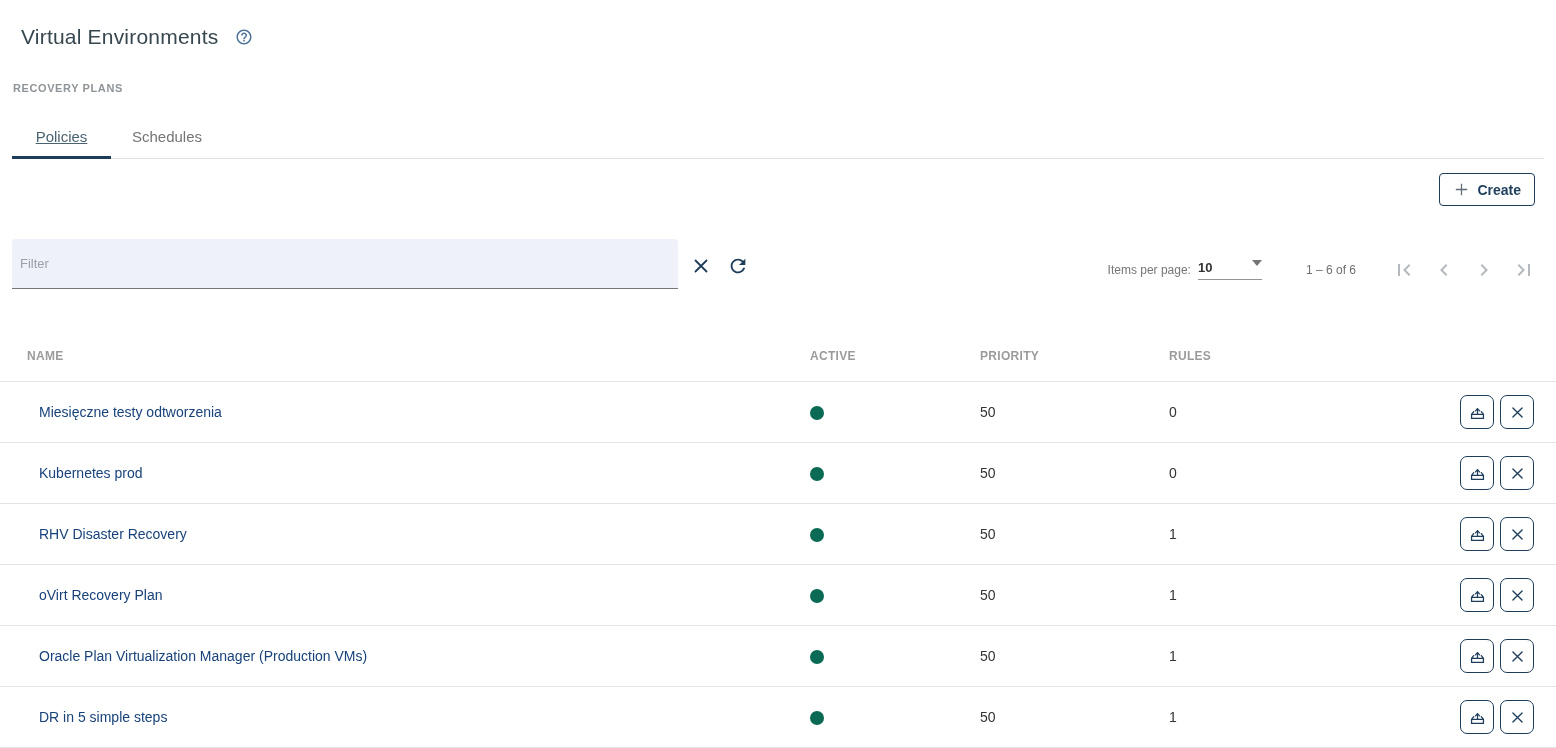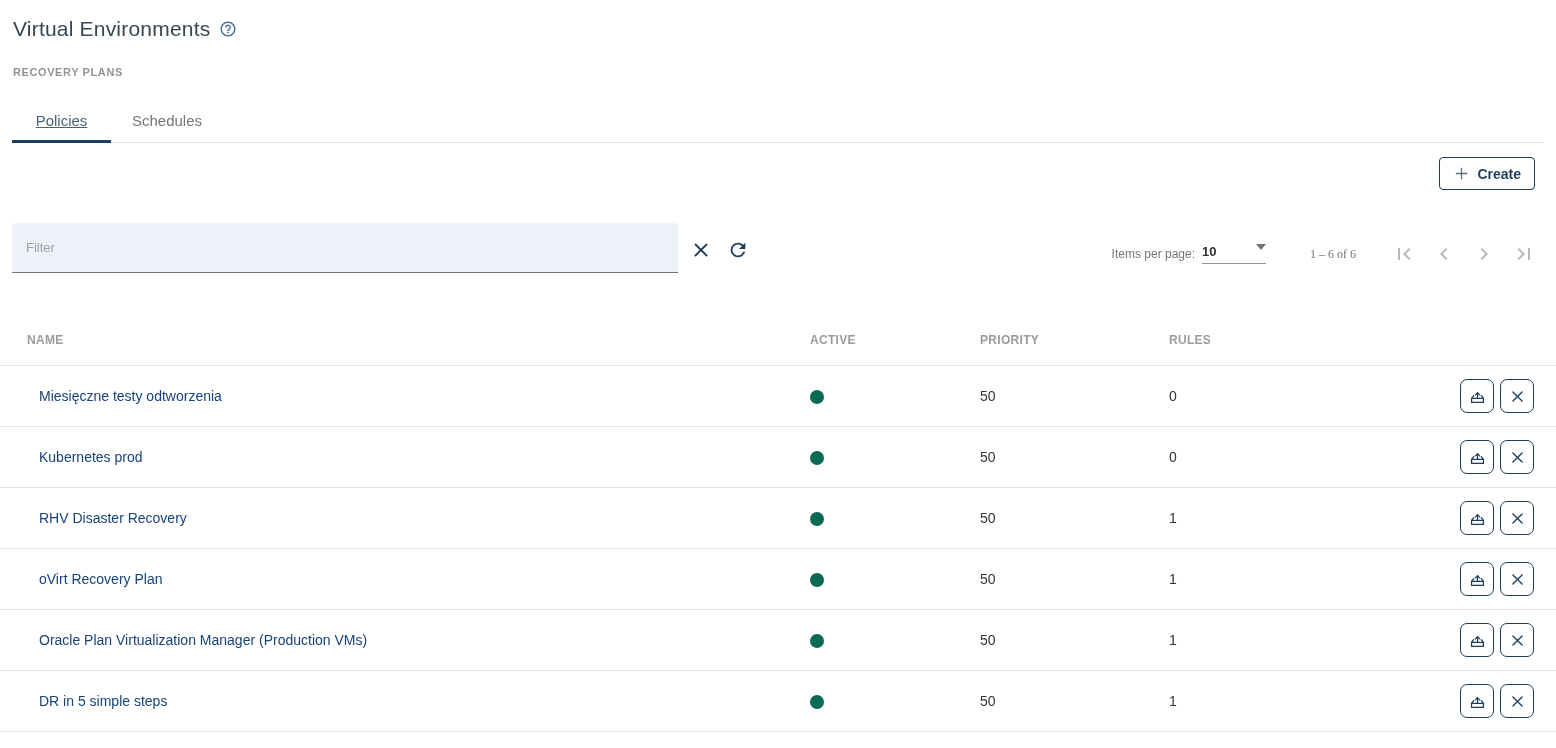--- a/index.html
+++ b/index.html
@@ -10,52 +10,52 @@
     --header-gray:#9b9b9b;
   }
   *{box-sizing:border-box;}
   body{
     margin:0; width:1556px; height:748px; overflow:hidden;
     background:#fff; font-family:"Liberation Sans", sans-serif;
     -webkit-font-smoothing:antialiased;
   }
   
   .header{display:flex; align-items:center; gap:9px; padding:17px 0 0 13px;}
-  .page-title{font-size:21px; font-weight:400; color:#37474f; margin:0; letter-spacing:.2px;}
+  .page-title{font-size:21px; font-weight:400; color:#37474f; margin:8px; letter-spacing:.2px;}
   .help-btn{background:none;border:none;padding:0;cursor:pointer;display:flex;align-items:center;color:#4d7298;}
   .section-label{margin:25px 0 0 13px; font-size:11px; font-weight:700; color:#8f9499; letter-spacing:.6px;}
   
   .tabs{display:flex; margin:21px 12px 4px 12px; border-bottom:1px solid #e2e2e2;}
   .tab{height:43px; display:flex; align-items:center; justify-content:center;
        font-size:15px; color:#757575; cursor:pointer; position:relative;}
   .tab-policies{width:99px;}
   .tab-schedules{width:112px;}
   .tab.active span{text-decoration:underline; color:#4a6372;}
   .tab.active::after{content:""; position:absolute; left:0; right:0; bottom:-1px; height:3px; background:var(--accent-navy);}
   
   .create-row{display:flex; justify-content:flex-end; padding:10px 21px 0 0;}
   .create-btn{display:flex; align-items:center; gap:7px; height:33px; padding:0 13px;
     border:1px solid var(--accent-navy); border-radius:4px; background:#fff;
     color:var(--accent-navy); font-size:14px; font-weight:700; cursor:pointer; font-family:inherit;}
   .plus-icon{color:#5f6d78; display:flex;}
   
   .filter-row{display:flex; align-items:flex-end; margin:33px 12px 0 12px;}
   .filter-input{width:666px; height:50px; background:var(--filter-bg); border:none;
-    border-bottom:1px solid #767676; border-radius:4px 4px 0 0; padding:0 14px;
+    border-bottom:1px solid #767676; border-radius:4px 4px 0 0; padding:0 8px;
     font-size:13px; color:#333; font-family:inherit; outline:none;}
   .filter-input::placeholder{color:#9aa0a6;}
   .icon-btn{background:none;border:none;padding:0;cursor:pointer;display:flex;align-items:center;justify-content:center;color:var(--accent-navy);}
   .clear-btn{margin:0 0 14px 14px;}
   .refresh-btn{margin:0 0 12px 17px;}
   .paginator{margin-left:auto; display:flex; align-items:center; color:#757575; font-size:12px; padding-bottom:5px;}
   .ipp-select{display:flex; align-items:flex-start; justify-content:space-between; width:64px;
     margin-left:7px; border-bottom:1px solid #949494; padding-bottom:4px; cursor:pointer;}
   .ipp-value{color:#333; font-size:13px; font-weight:700;}
   .caret{color:#757575; display:flex;}
-  .range{margin-left:44px; color:#6f6f6f;font-family:Liberation Serif, serif;}
+  .range{margin-left:44px; color:#6f6f6f;}
   .pagenav{display:flex; margin-left:28px;}
   .pagenav button{width:40px; height:28px; display:flex; align-items:center; justify-content:center;
     background:none; border:none; color:#b4b9be; padding:0; cursor:default;}
   
   .thead,.trow{display:grid; grid-template-columns:1fr 170px 189px 190px 209px; align-items:center;}
   .thead{margin-top:41px; height:52px; border-bottom:1px solid #e4e4e4;
     color:var(--header-gray); font-size:12px; font-weight:700; letter-spacing:.3px;}
   .col-name{padding-left:27px;}
   .col-active,.col-priority,.col-rules{padding-left:12px;}
   .trow{height:61px; border-bottom:1px solid #e4e4e4; font-size:14px; color:#333; background:#fff;padding-left:12px;}

